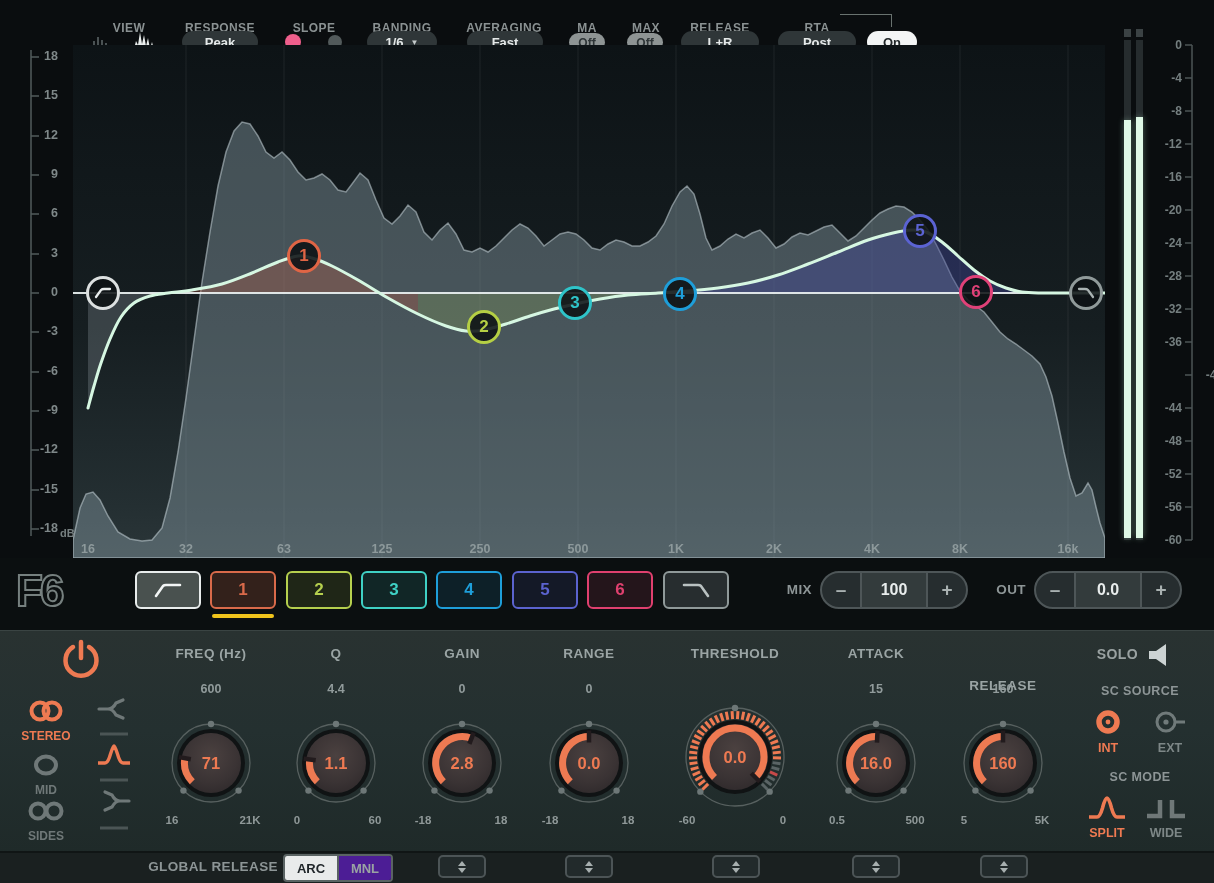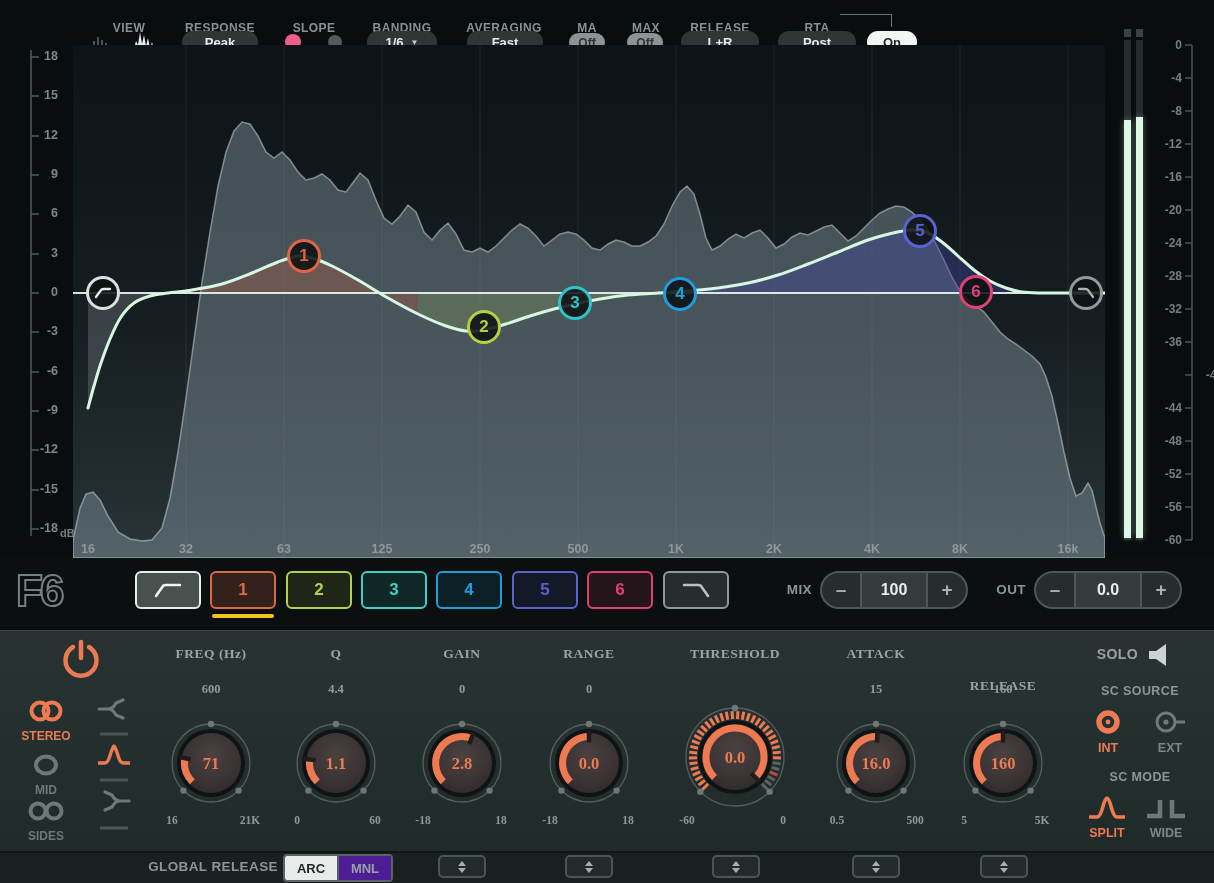--- a/index.html
+++ b/index.html
@@ -34,21 +34,21 @@
   .stepgroup .val{flex:1;background:#333b3c;border-left:2px solid #4e5658;border-right:2px solid #4e5658;display:flex;align-items:center;justify-content:center;color:#e9eded;font-size:16px;font-weight:bold;}
   
   .panel-bg{position:absolute;left:0;top:630px;width:1214px;height:221px;background:linear-gradient(180deg,#293231 0%,#243030 45%,#1f2a29 100%);border-top:1px solid #3a4443;}
   .footer-bg{position:absolute;left:0;top:851px;width:1214px;height:32px;background:#1a2020;border-top:2px solid #101515;}
   .chan{position:absolute;width:64px;text-align:center;cursor:pointer;}
   .chan .lbl{font-size:12px;font-weight:bold;margin-top:1px;}
   .klabel{position:absolute;width:124px;text-align:center;font-size:13.5px;font-weight:bold;color:#9aa4a4;letter-spacing:.5px;}
   .ktop{position:absolute;width:124px;text-align:center;font-size:12.5px;font-weight:bold;color:#919b9b;}
   .kval{position:absolute;width:124px;text-align:center;font-weight:bold;font-size:16.5px;z-index:3;}
   .kmin,.kmax{position:absolute;width:40px;text-align:center;font-size:11.5px;font-weight:bold;color:#8f9898;}
-  .knob{position:absolute;width:124px;height:124px;font-family:Liberation Serif, serif;}
+  .knob{position:absolute;width:124px;height:124px;}
   .sclabel{position:absolute;text-align:center;font-size:12.5px;font-weight:bold;color:#8d9596;letter-spacing:.4px;}
   .scbtn{position:absolute;text-align:center;cursor:pointer;}
   .scbtn .lbl{font-size:12.5px;font-weight:bold;margin-top:1px;}
   .toggle{position:absolute;top:854px;height:24px;display:flex;border:2px solid #5a6363;border-radius:4px;overflow:hidden;box-sizing:content-box;}
   .toggle .seg{width:52px;display:flex;align-items:center;justify-content:center;font-size:13px;font-weight:bold;cursor:pointer;}
   .stepper{position:absolute;top:855px;width:48px;height:23px;border:2px solid #4c5456;border-radius:5px;box-sizing:border-box;display:flex;flex-direction:column;align-items:center;justify-content:center;cursor:pointer;background:#222a2b;}
   .tri{width:0;height:0;border-left:4px solid transparent;border-right:4px solid transparent;}
   .tri.up{border-bottom:5px solid #a7afaf;margin-bottom:2px;}
   .tri.dn{border-top:5px solid #a7afaf;}
 </style>

